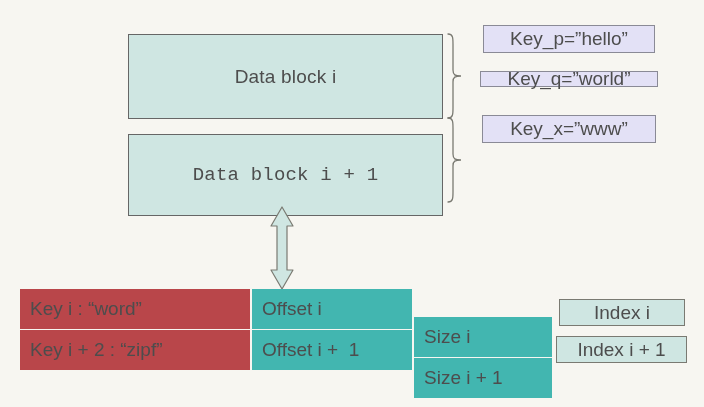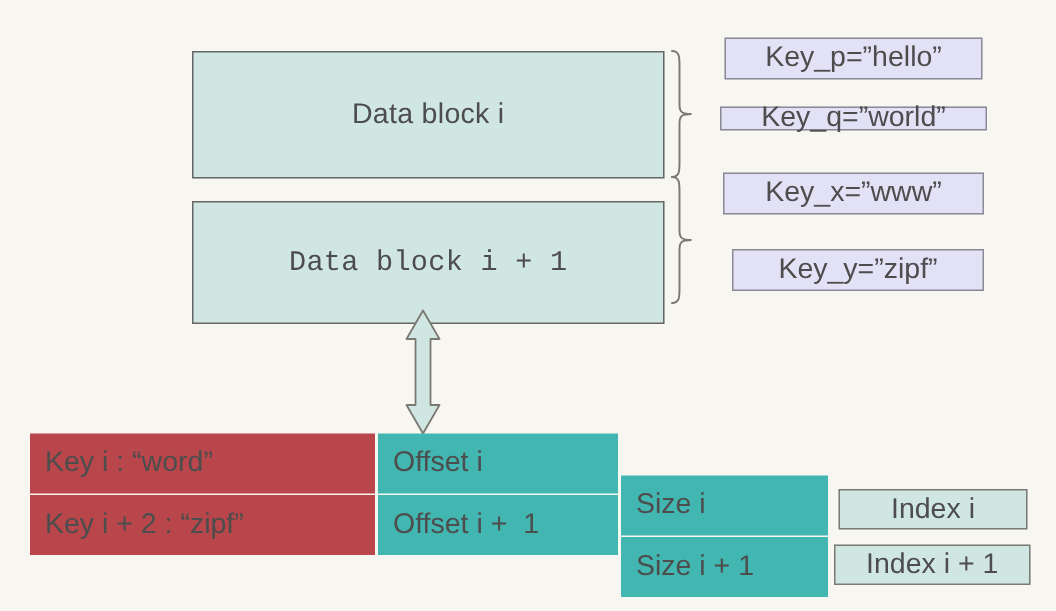--- a/index.html
+++ b/index.html
@@ -116,21 +116,20 @@
     position: absolute;
     background: #cfe6e2;
     border: 1px solid #7a7a72;
     box-sizing: border-box;
     font-size: 19px;
     color: #4d4d4d;
     display: flex;
     align-items: center;
     justify-content: center;
     white-space: nowrap;
-    margin-top: 27px;
   }
   #index-box-0 { left: 559px; top: 299px; width: 126px; height: 27px; }
   #index-box-1 { left: 556px; top: 336px; width: 131px; height: 27px; }
 </style>
 </head>
 <body>
 
 <div id="canvas">
 
   <div id="data-block-0" class="data-block">
@@ -155,23 +154,20 @@
 
   <div id="key-label-0" class="key-label">
     <span>Key_p=”hello”</span>
   </div>
   <div id="key-label-1" class="key-label">
     <span>Key_q=”world”</span>
   </div>
   <div id="key-label-2" class="key-label">
     <span>Key_x=”www”</span>
   </div>
-  <div id="key-label-3" class="key-label">
-    <span>Key_y=”zipf”</span>
-  </div>
 
   <div id="double-arrow">
     <svg width="26" height="84" viewBox="0 0 26 84">
       <polygon points="13,1 24,20 18,20 18,64 24,64 13,83 2,64 8,64 8,20 2,20" fill="#cfe6e2" stroke="#7a7a72" stroke-width="1.2" stroke-linejoin="round"></polygon>
     </svg>
   </div>
 
   <div id="entry-table">
 
     <div id="entry-row-0" class="entry-row">

